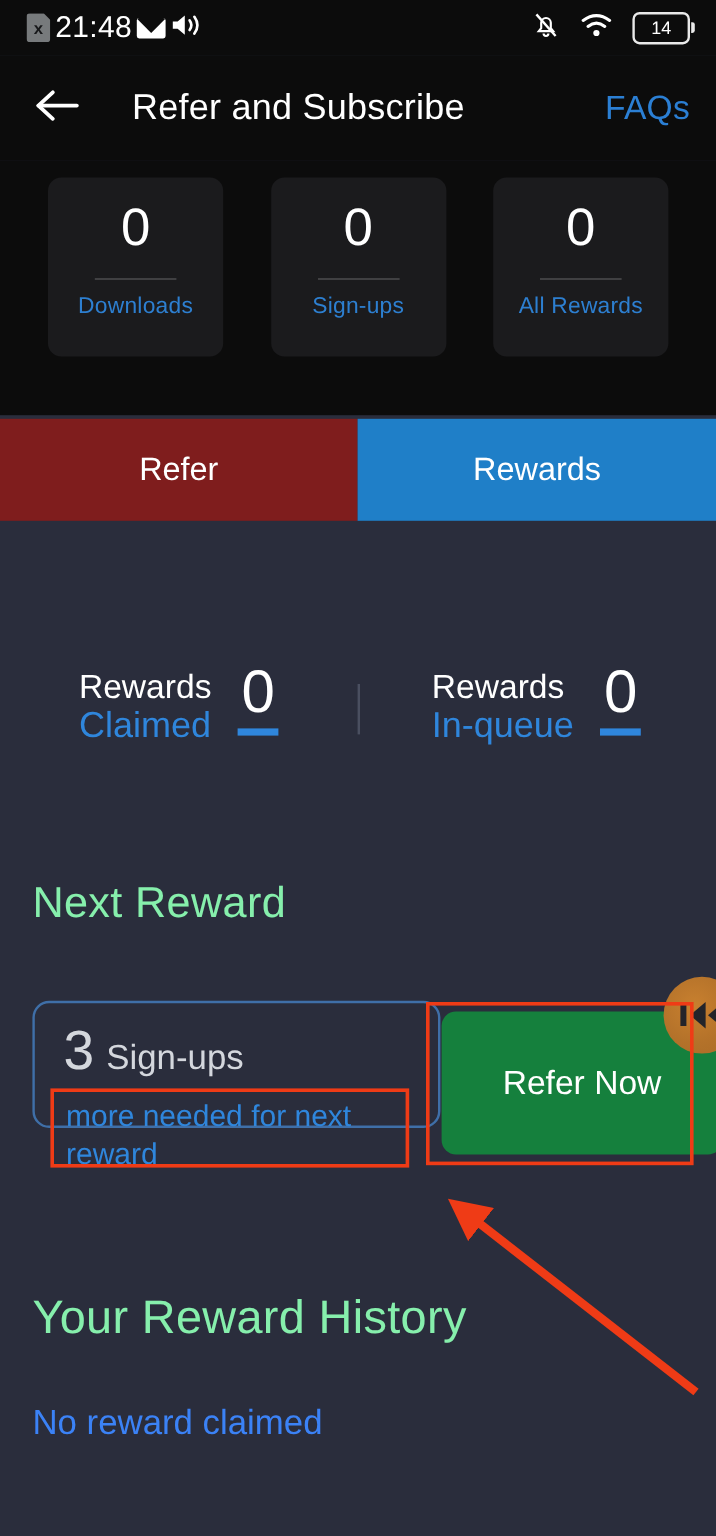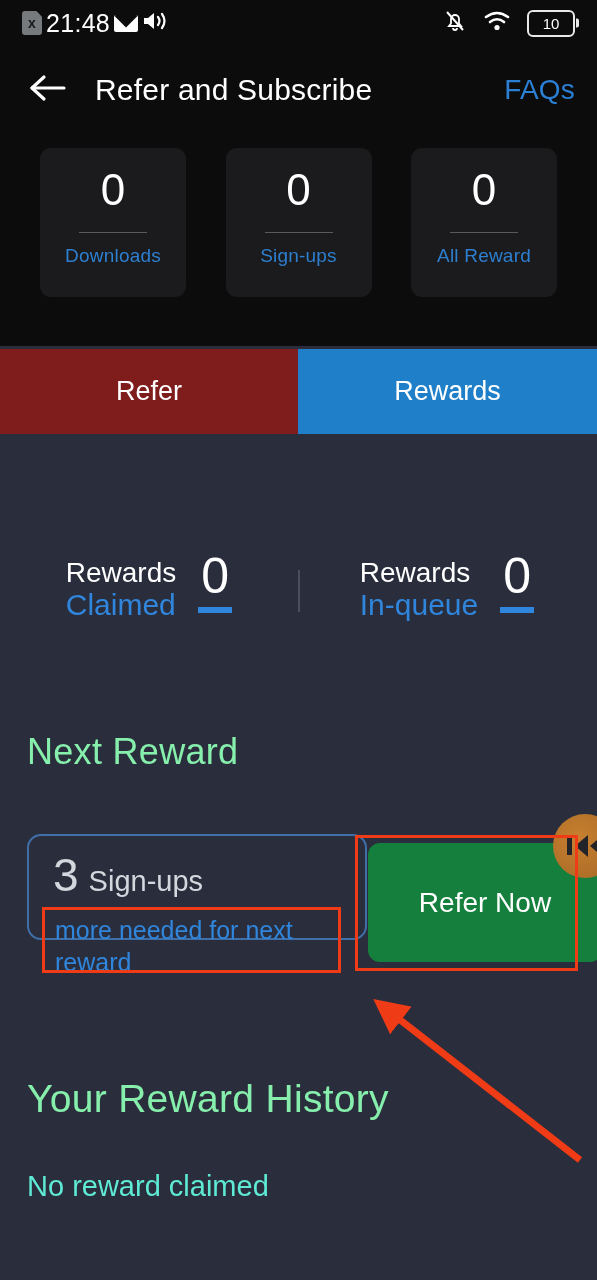--- a/index.html
+++ b/index.html
@@ -125,21 +125,21 @@
     width: 52px;
     height: 52px;
     display: flex;
     align-items: center;
     justify-content: center;
     cursor: pointer;
   }
   .appbar-title {
     color: #ffffff;
     font-size: 30px;
-    margin-left: 21px;
+    margin-left: 36px;
     letter-spacing: 0.2px;
     white-space: nowrap;
   }
   .faqs {
     margin-left: auto;
     color: #2b7fd4;
     font-size: 28px;
     letter-spacing: 0.2px;
     cursor: pointer;
   }
@@ -285,21 +285,21 @@
   }
   .reward-history-title {
     top: 1077px;
     left: 27px;
     font-size: 39px;
   }
   .no-reward {
     position: absolute;
     top: 1170px;
     left: 27px;
-    color: #5eead4;
+    color: #3b82f6;
     font-size: 29px;
   }
 
   
   .reward-card {
     position: absolute;
     left: 27px;
     top: 834px;
     width: 340px;
     height: 106px;
@@ -424,21 +424,21 @@
         </svg>
       </span>
       <span class="icon-wifi">
         <svg width="28" height="22" viewBox="0 0 28 22">
           <path d="M3 7 Q14 -1 25 7" stroke="#ffffff" stroke-width="2.6" fill="none" stroke-linecap="round"></path>
           <path d="M7 12 Q14 6.5 21 12" stroke="#ffffff" stroke-width="2.6" fill="none" stroke-linecap="round"></path>
           <circle cx="14" cy="17.5" r="2.6" fill="#ffffff"></circle>
         </svg>
       </span>
       <span class="battery">
-        <span class="battery-level">10</span>
+        <span class="battery-level">14</span>
       </span>
     </div>
   </div>
 
   <div class="appbar">
     <div class="back-btn">
       <span>
         <svg width="40" height="32" viewBox="0 0 40 32">
           <line x1="4" y1="16" x2="36" y2="16" stroke="#ffffff" stroke-width="3.2" stroke-linecap="round"></line>
           <polyline points="16,5 4,16 16,27" fill="none" stroke="#ffffff" stroke-width="3.2" stroke-linecap="round" stroke-linejoin="round"></polyline>
@@ -456,21 +456,21 @@
       <div class="stat-label">Downloads</div>
     </div>
     <div class="stat-card">
       <div class="stat-value">0</div>
       <div class="stat-divider"></div>
       <div class="stat-label">Sign-ups</div>
     </div>
     <div class="stat-card">
       <div class="stat-value">0</div>
       <div class="stat-divider"></div>
-      <div class="stat-label">All Reward</div>
+      <div class="stat-label">All Rewards</div>
     </div>
   </div>
 
   <div class="tabs">
     <div class="tab inactive">Refer</div>
     <div class="tab active">Rewards</div>
   </div>
 
   <div class="rewards-summary">
     <div class="rw-block">

